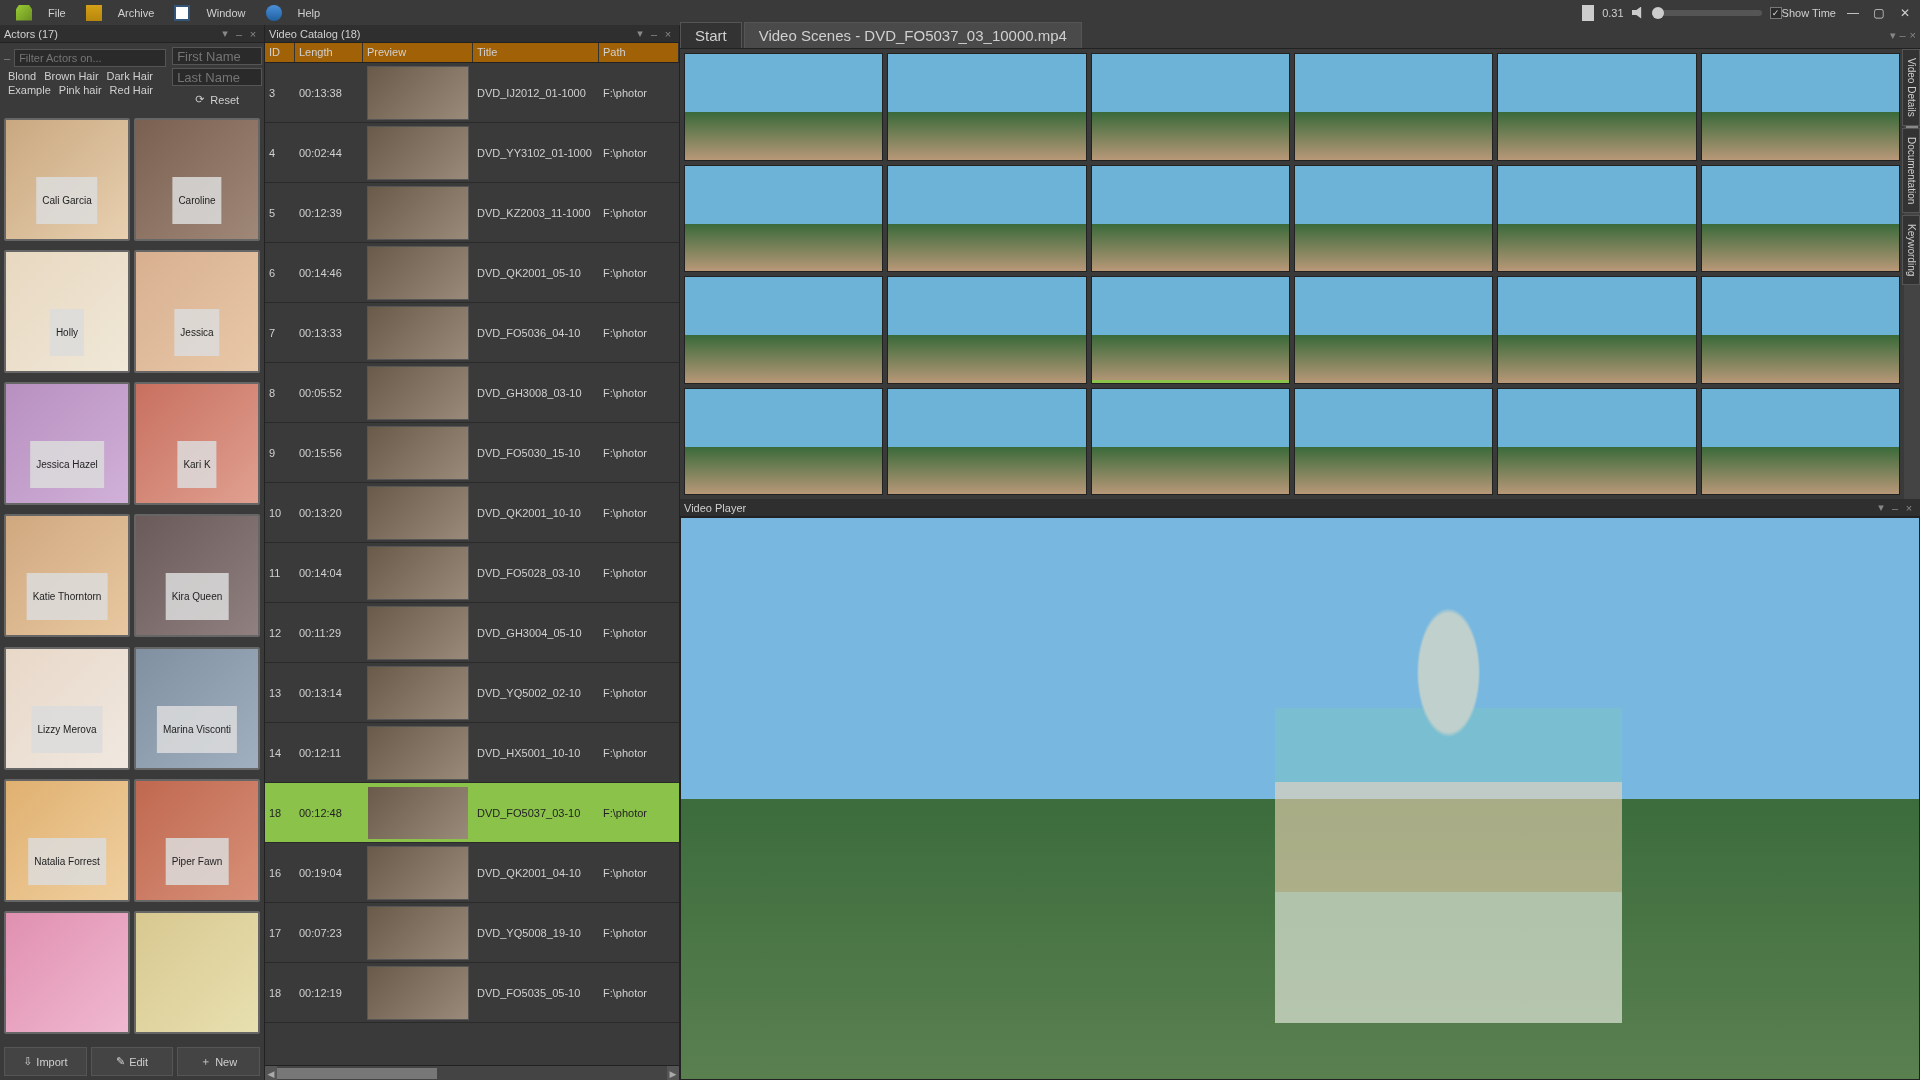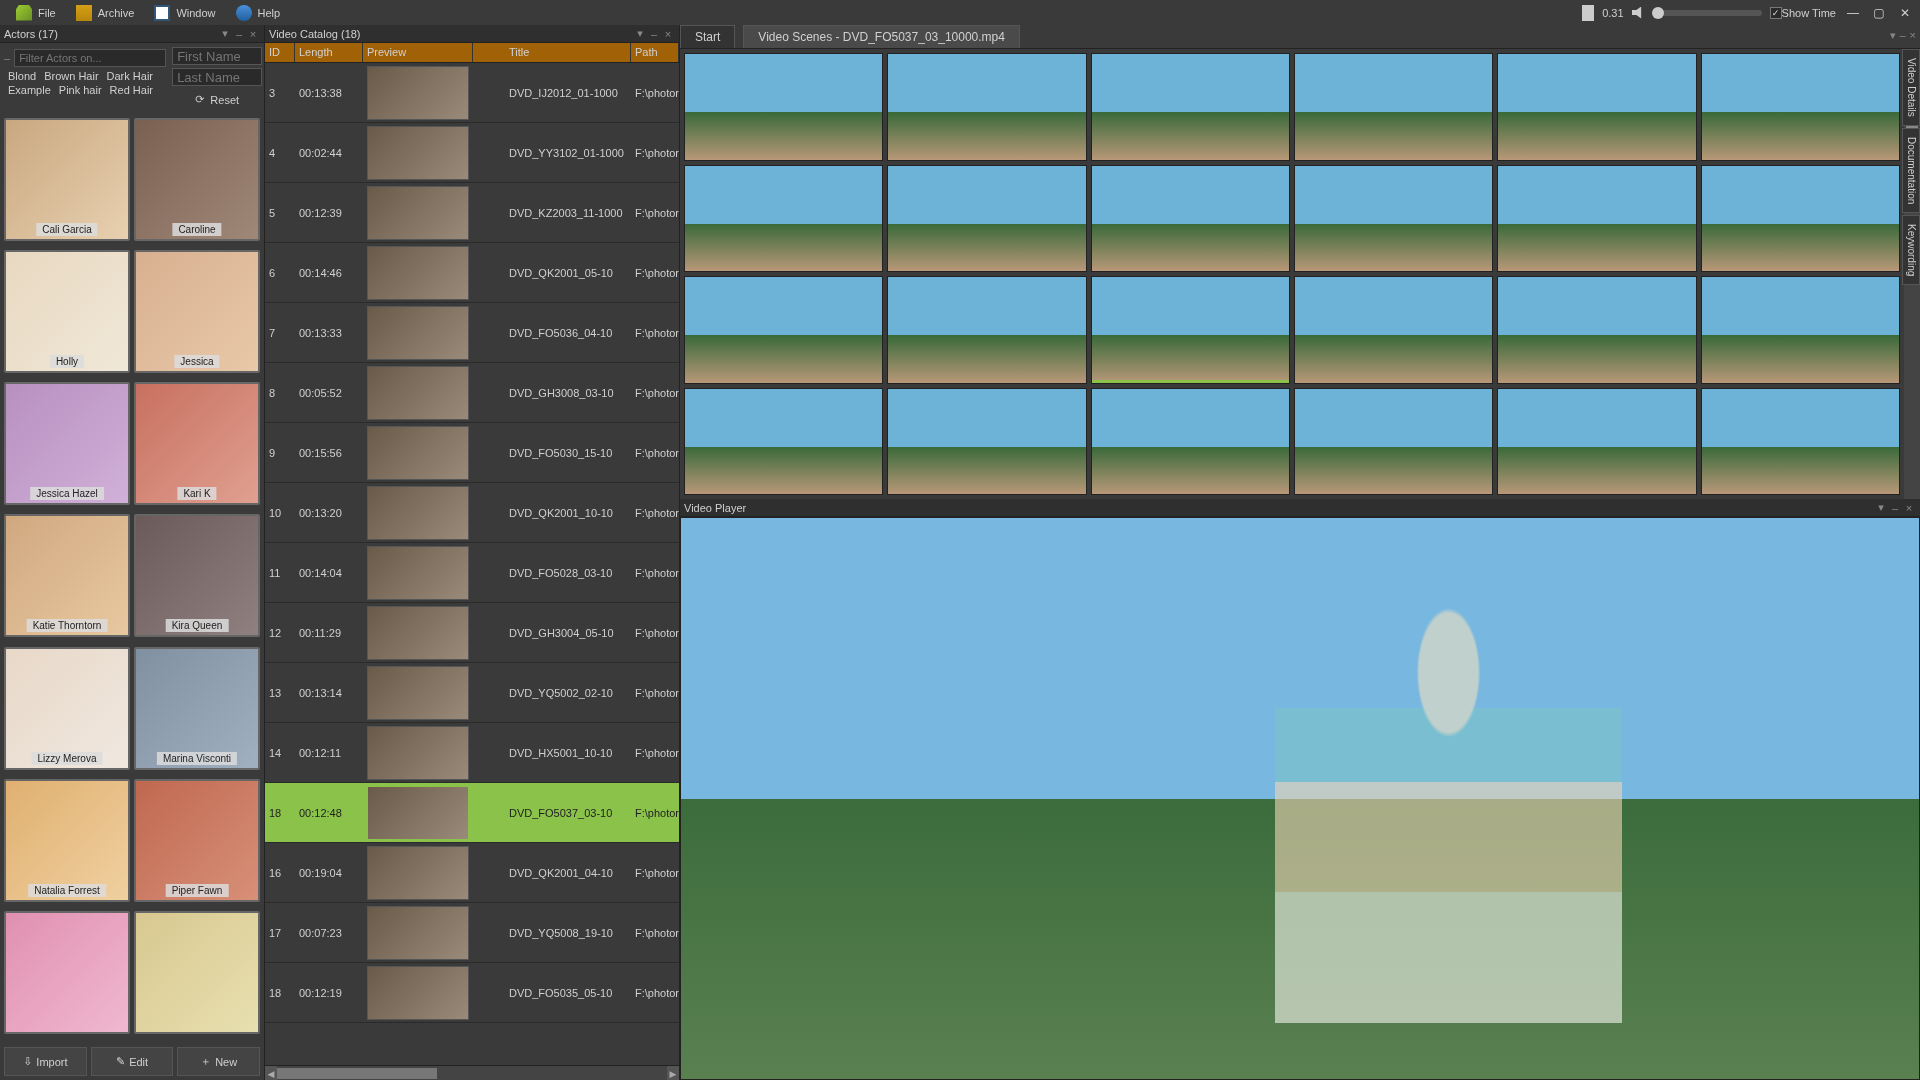--- a/index.html
+++ b/index.html
@@ -1,20 +1,20 @@
 <!DOCTYPE html>
 <html><head>
 <meta charset="utf-8">
 <style>
 * { margin: 0; padding: 0; box-sizing: border-box; font-family: Tahoma, Geneva, sans-serif; font-size: 11px; color: #d0d0d0; }
 body { background: #3a3a3a; width: 1920px; height: 1080px; overflow: hidden; position: relative; }
 
 
 .menubar { height: 25px; background: #3a3a3a; display: flex; align-items: center; padding: 0 6px; }
-.menubar-item { display: flex; align-items: center; gap: 6px; padding: 3px 10px; cursor: pointer; }
+.menubar-item { display: flex; align-items: center; gap: 16px; padding: 3px 10px; cursor: pointer; }
 .menubar-icon { width: 16px; height: 16px; display: inline-block; }
 .menubar-spacer { flex: 1; }
 .menubar-right { display: flex; align-items: center; gap: 8px; }
 .volume-slider { width: 110px; height: 6px; background: #555; border-radius: 3px; position: relative; }
 .volume-slider::after { content: ""; position: absolute; left: 0; top: -3px; width: 12px; height: 12px; background: #ccc; border-radius: 50%; }
 .show-time { display: flex; align-items: center; gap: 0; }
 .checkbox { width: 12px; height: 12px; background: #2a2a2a; border: 1px solid #777; display: inline-flex; align-items: center; justify-content: center; }
 .checkbox.checked::after { content: "✓"; font-size: 9px; color: #ddd; }
 .win-btn { width: 18px; height: 14px; display: flex; align-items: center; justify-content: center; cursor: pointer; font-size: 12px; }
 
@@ -34,47 +34,47 @@
 .actor-filter-left { flex: 1; }
 .filter-row { display: flex; align-items: center; gap: 4px; padding: 2px 0; }
 .filter-input { flex: 1; background: #2a2a2a; border: 1px solid #555; padding: 2px 4px; color: #aaa; font-size: 11px; height: 18px; }
 .tag-pill { padding: 1px 4px; cursor: pointer; font-size: 11px; }
 .actor-filter-right { display: flex; flex-direction: column; gap: 3px; }
 .name-input { width: 90px; background: #2a2a2a; border: 1px solid #555; padding: 2px 4px; color: #888; font-size: 13px; height: 18px; }
 .reset-btn { display: flex; align-items: center; justify-content: center; gap: 6px; padding: 4px; background: #3a3a3a; border: none; cursor: pointer; color: #ddd; font-size: 13px; }
 .actor-grid { flex: 1; overflow-y: auto; display: grid; grid-template-columns: 1fr 1fr; gap: 4px; padding: 4px; }
 .actor-card { position: relative; height: 123px; border: 2px solid #666; border-radius: 2px; overflow: hidden; background: #555; cursor: pointer; }
 .actor-thumb { width: 100%; height: 100%; background: linear-gradient(135deg,#8a7560,#b8a080); }
-.actor-name { position: absolute; bottom: 3px; left: 50%; transform: translateX(-50%); background: rgba(220,220,220,0.85); color: #222; font-size: 10px; padding: 1px 6px; white-space: nowrap; }
+.actor-name { position: absolute; bottom: 15px; left: 50%; transform: translateX(-50%); background: rgba(220,220,220,0.85); color: #222; font-size: 10px; padding: 18px 6px; white-space: nowrap; }
 .actor-bottom { display: flex; gap: 4px; padding: 4px; }
 .actor-bottom button { flex: 1; display: flex; align-items: center; justify-content: center; gap: 4px; padding: 6px 4px; background: #444; border: 1px solid #555; color: #ddd; cursor: pointer; font-size: 12px; }
 
 
 .catalog-header { display: flex; background: #a16207; height: 20px; border-bottom: 1px solid #222; }
 .catalog-header > div { padding: 3px 4px; border-right: 1px solid #333; font-size: 11px; }
 .col-id { width: 30px; }
 .col-length { width: 68px; }
 .col-preview { width: 110px; }
-.col-title { width: 126px; margin-left: 32px; }
+.col-title { width: 126px; }
 .col-path { flex: 1; }
 .catalog-body { flex: 1; overflow-y: auto; }
 .catalog-row { display: flex; align-items: center; height: 60px; border-bottom: 1px solid #2a2a2a; cursor: pointer; }
 .catalog-row.selected { background: #8bc34a; color: #222; }
 .catalog-row.selected > div { color: #222; }
 .catalog-row > div { padding: 2px 4px; font-size: 11px; overflow: hidden; white-space: nowrap; }
 .preview-thumb { width: 102px; height: 54px; background: linear-gradient(135deg,#6a5a4a,#9a8a7a); border: 1px solid #555; }
 .catalog-row.selected .preview-thumb { border-color: #8bc34a; }
 .catalog-hscroll { height: 15px; background: #444; border-top: 1px solid #222; position: relative; }
 .catalog-hscroll .thumb { position: absolute; left: 12px; top: 2px; width: 160px; height: 11px; background: #777; }
 .catalog-hscroll .arrow { position: absolute; top: 0; width: 12px; height: 15px; background: #555; display:flex; align-items:center; justify-content:center; font-size:9px; color:#aaa;}
 .catalog-hscroll .arrow.left{left:0;} .catalog-hscroll .arrow.right{right:0;}
 
 
 .tabs { display: flex; background: #3a3a3a; height: 24px; align-items: flex-end; border-bottom: 1px solid #222; }
-.tab { padding: 4px 14px; border: 1px solid #555; border-bottom: none; background: #333; margin-right: 8px; cursor: pointer; font-size: 12px; text-align: center; }
+.tab { padding: 4px 14px; border: 1px solid #555; border-bottom: none; background: #333; margin-right: 2px; cursor: pointer; font-size: 15px; text-align: center; }
 .tab.active { background: #4a4a4a; }
 .right-panel-btns { position:absolute; right:4px; top:4px; display:flex; gap:4px; }
 .right-panel-btns span{ color:#888; cursor:pointer; }
 
 .scene-area { height: 450px; background: #3a3a3a; display: flex; }
 .scene-grid { flex: 1; display: grid; grid-template-columns: repeat(6,1fr); gap: 4px; padding: 4px; overflow: hidden; }
 .scene-thumb { background: linear-gradient(180deg,#6db3d8 0%,#6db3d8 55%,#3a6a3a 55%,#b89878 100%); border: 1px solid #222; cursor: pointer; position: relative; }
 .scene-thumb.playing::after { content:""; position:absolute; bottom:0; left:0; height:3px; width:100%; background:#8bc34a; }
 .scene-vscroll { width: 16px; background: #444; position: relative; }
 .scene-vscroll .thumb { position: absolute; top: 0; left: 2px; width: 12px; height: 120px; background: #888; }

